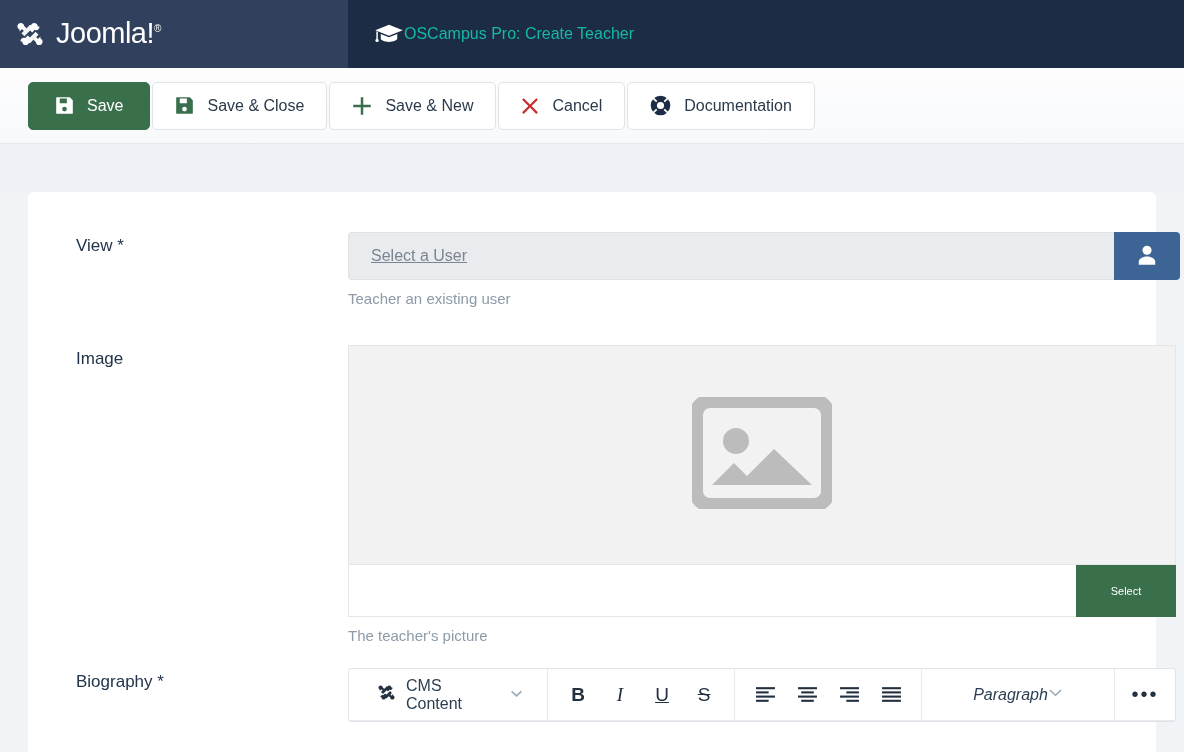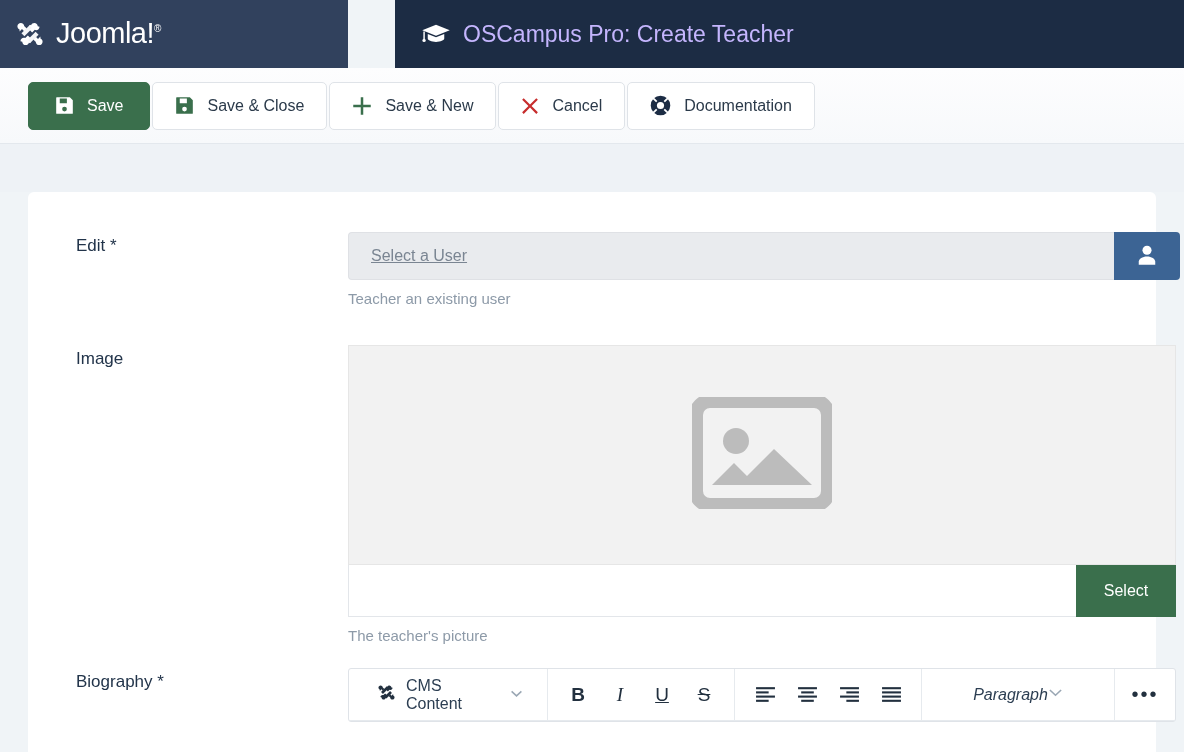--- a/index.html
+++ b/index.html
@@ -7,21 +7,21 @@
   body {
     width: 1184px; height: 752px;
     background: #f0f4f7;
     font-family: "Liberation Sans", sans-serif;
     color: #22344a;
     overflow: hidden;
   }
 
   
   .header {
-    display: flex; height: 68px; width: 100%; gap: 47px;
+    display: flex; height: 68px; width: 100%;
   }
   .brand {
     width: 348px; min-width: 348px; height: 68px;
     background: #31415d;
     display: flex; align-items: center; padding-left: 12px;
   }
   .joomla-logo { width: 36px; height: 36px; flex: 0 0 36px; }
   .brand-word {
     color: #ffffff;
     font-size: 29px;
@@ -33,21 +33,21 @@
   }
   .brand-word sup { font-size: 10px; vertical-align: super; }
   .title-bar {
     flex: 1 1 auto; height: 68px;
     background: #1c2c44;
     display: flex; align-items: center;
     padding-left: 26px;
   }
   .cap-icon { width: 30px; height: 22px; flex: 0 0 30px; }
   .page-title {
-    color: #c4b5fd; font-size: 23px; margin-left: 12px; font-weight: 400;
+    color: #14b8a6; font-size: 16px; font-weight: 400;
   }
 
   
   .toolbar {
     height: 76px; width: 100%;
     background: linear-gradient(#fdfdfe, #f7f9fb);
     border-bottom: 1px solid #e3e8ed;
     display: flex; align-items: center;
     padding-left: 28px;
     gap: 2px;
@@ -133,21 +133,21 @@
     border: 1px solid #e3e6ea;
     border-top: none; border-right: none;
     font-size: 16px;
     padding-left: 14px;
   }
   .select-btn {
     width: 100px; height: 52px;
     background: #3a6f4c;
     color: #ffffff;
     border: none;
-    font-size: 16px;
+    font-size: 11px;
     display:flex; align-items:center; justify-content:center;
     cursor: pointer;
   }
 
   
   .editor {
     width: 828px;
     border: 1px solid #dfe3e8;
     border-radius: 3px;
     background: #ffffff;
@@ -272,21 +272,21 @@
     </span>
     <span>Documentation</span>
   </button>
 </div>
 
 <div class="subbar"></div>
 
 <div class="card">
 
   <div class="row">
-    <div class="label-col">Edit *</div>
+    <div class="label-col">View *</div>
     <div class="field-col">
       <div class="user-input-wrap">
         <div class="user-input">Select a User</div>
         <button class="user-pick-btn">
           <span>
             <svg width="22" height="22" viewBox="0 0 16 16" aria-hidden="true">
               <circle cx="8" cy="4.6" r="3.3" fill="#ffffff"></circle>
               <path fill="#ffffff" d="M8 9c-3.3 0-6 1.7-6 3.8V15h12v-2.2C14 10.7 11.3 9 8 9z"></path>
             </svg>
           </span>

